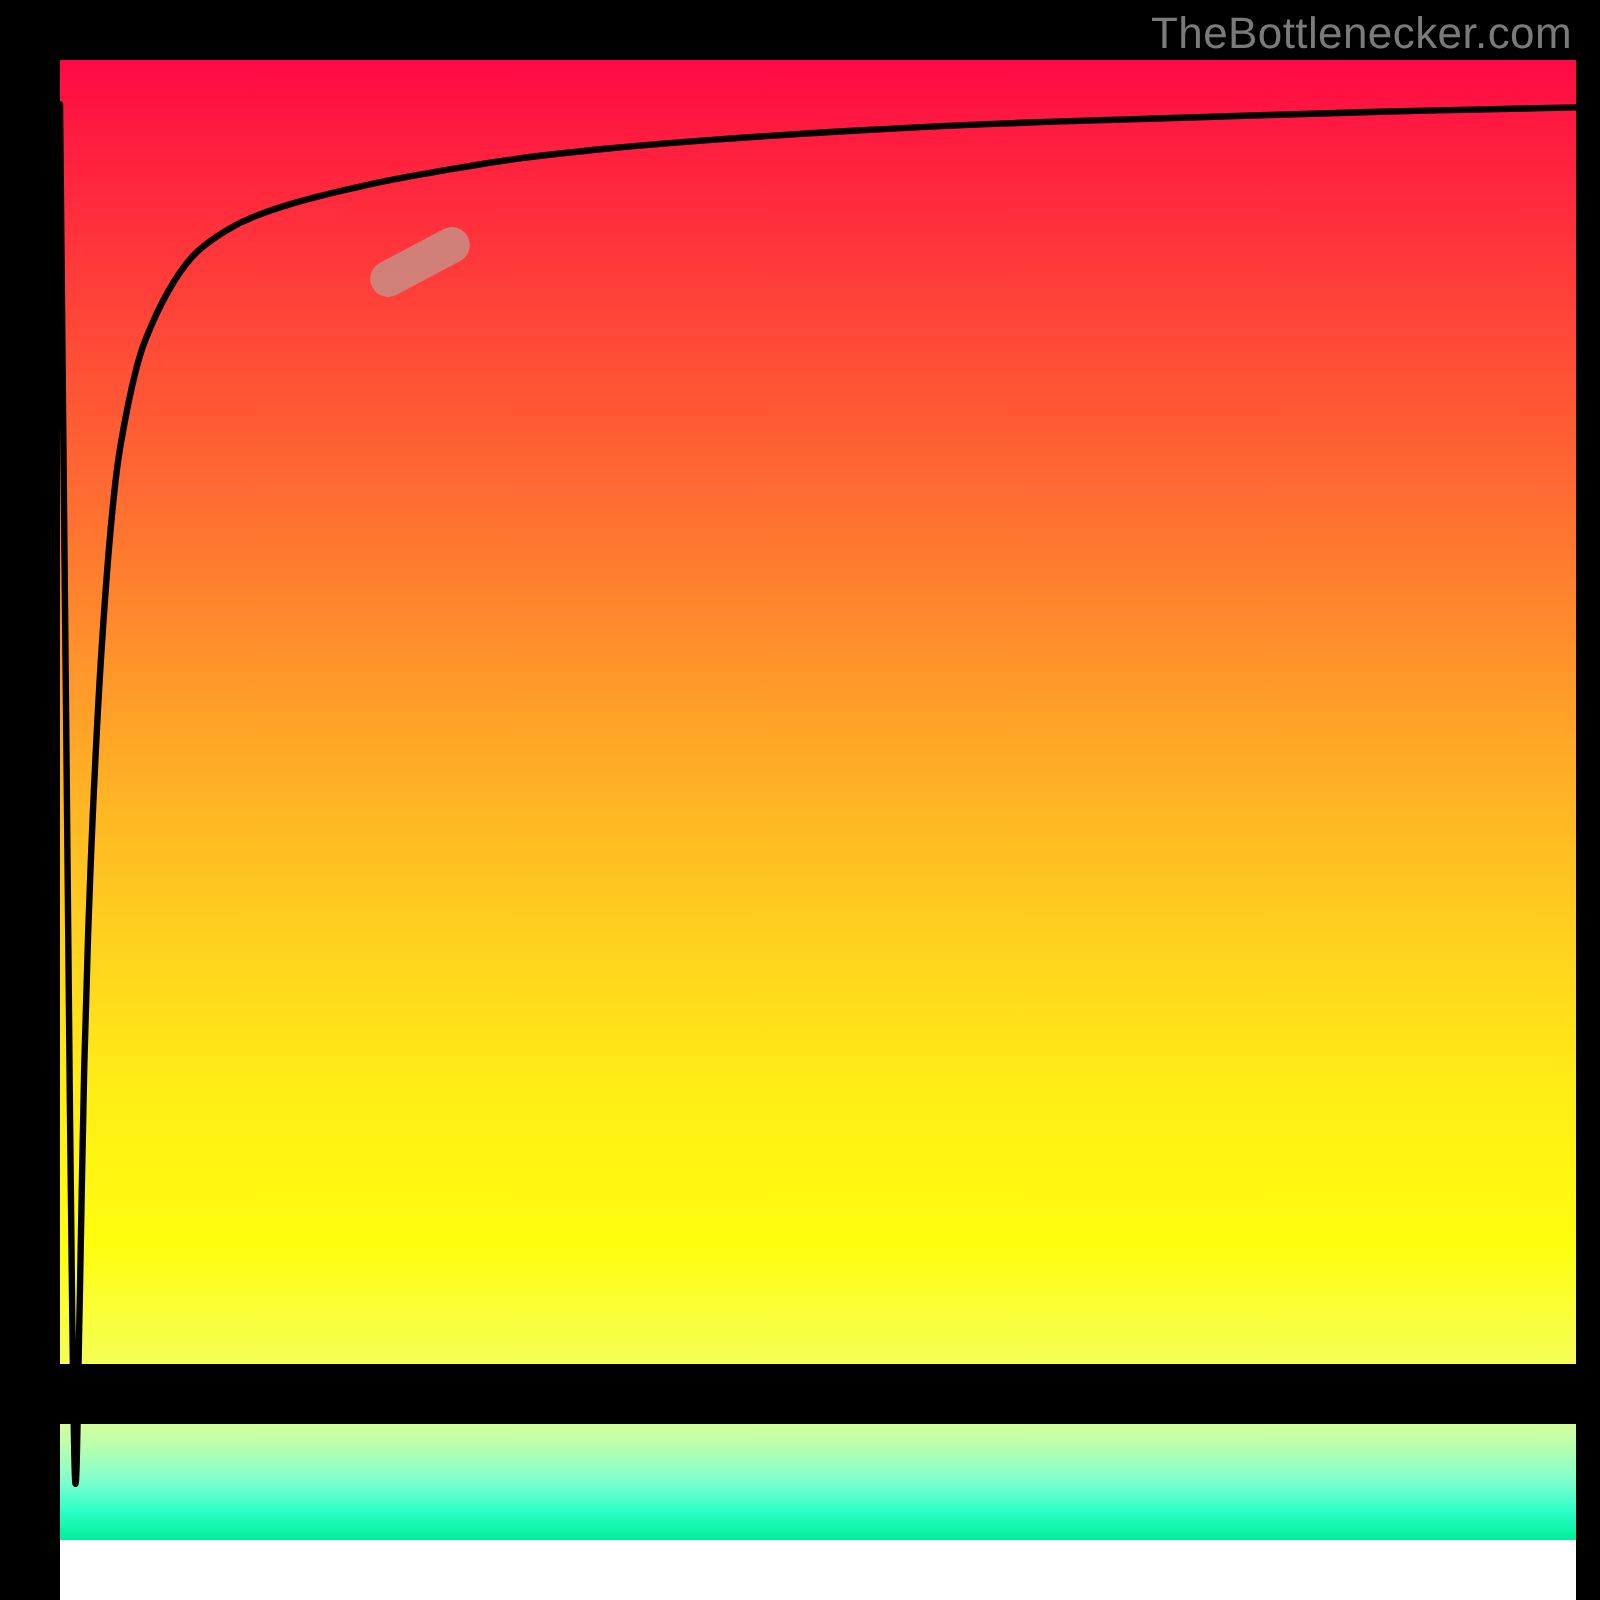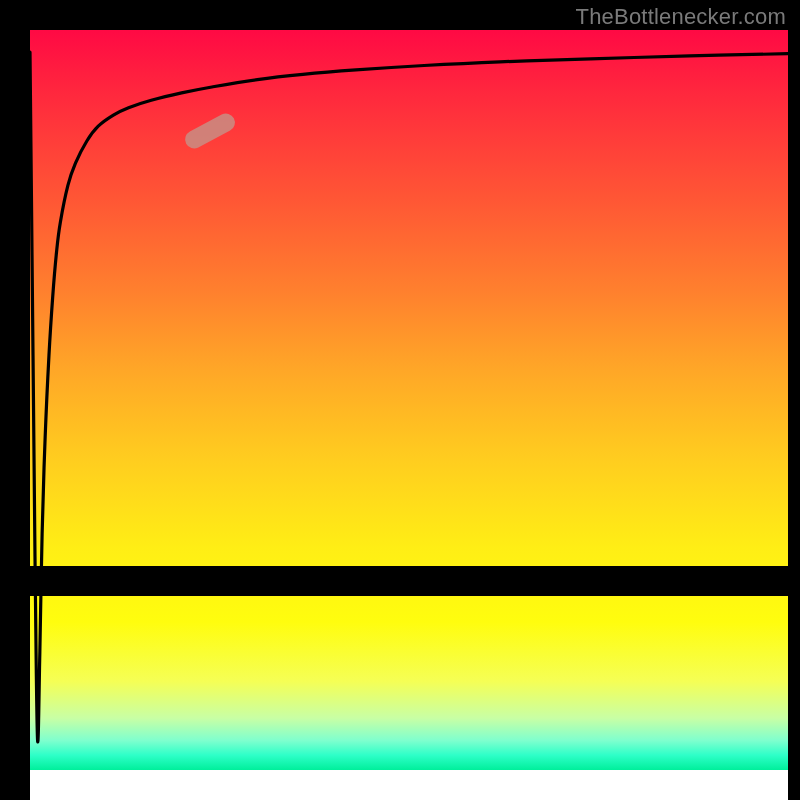--- a/index.html
+++ b/index.html
@@ -6,21 +6,21 @@
     margin: 0;
     padding: 0;
     width: 800px;
     height: 800px;
     background: #ffffff;
     overflow: hidden;
   }
   .stage {
     position: relative;
     width: 800px;
-    height: 596px;
+    height: 712px;
   }
   .frame-left, .frame-right, .frame-top, .frame-bottom {
     position: absolute;
     background: #000000;
   }
   .frame-left   { left: 0;   top: 0; width: 30px;  height: 800px; }
   .frame-right  { right: 0;  top: 0; width: 12px;  height: 800px; }
   .frame-top    { left: 0;   top: 0; width: 800px; height: 30px;  }
   .frame-bottom { left: 0;   bottom: 0; width: 800px; height: 30px; }
 

